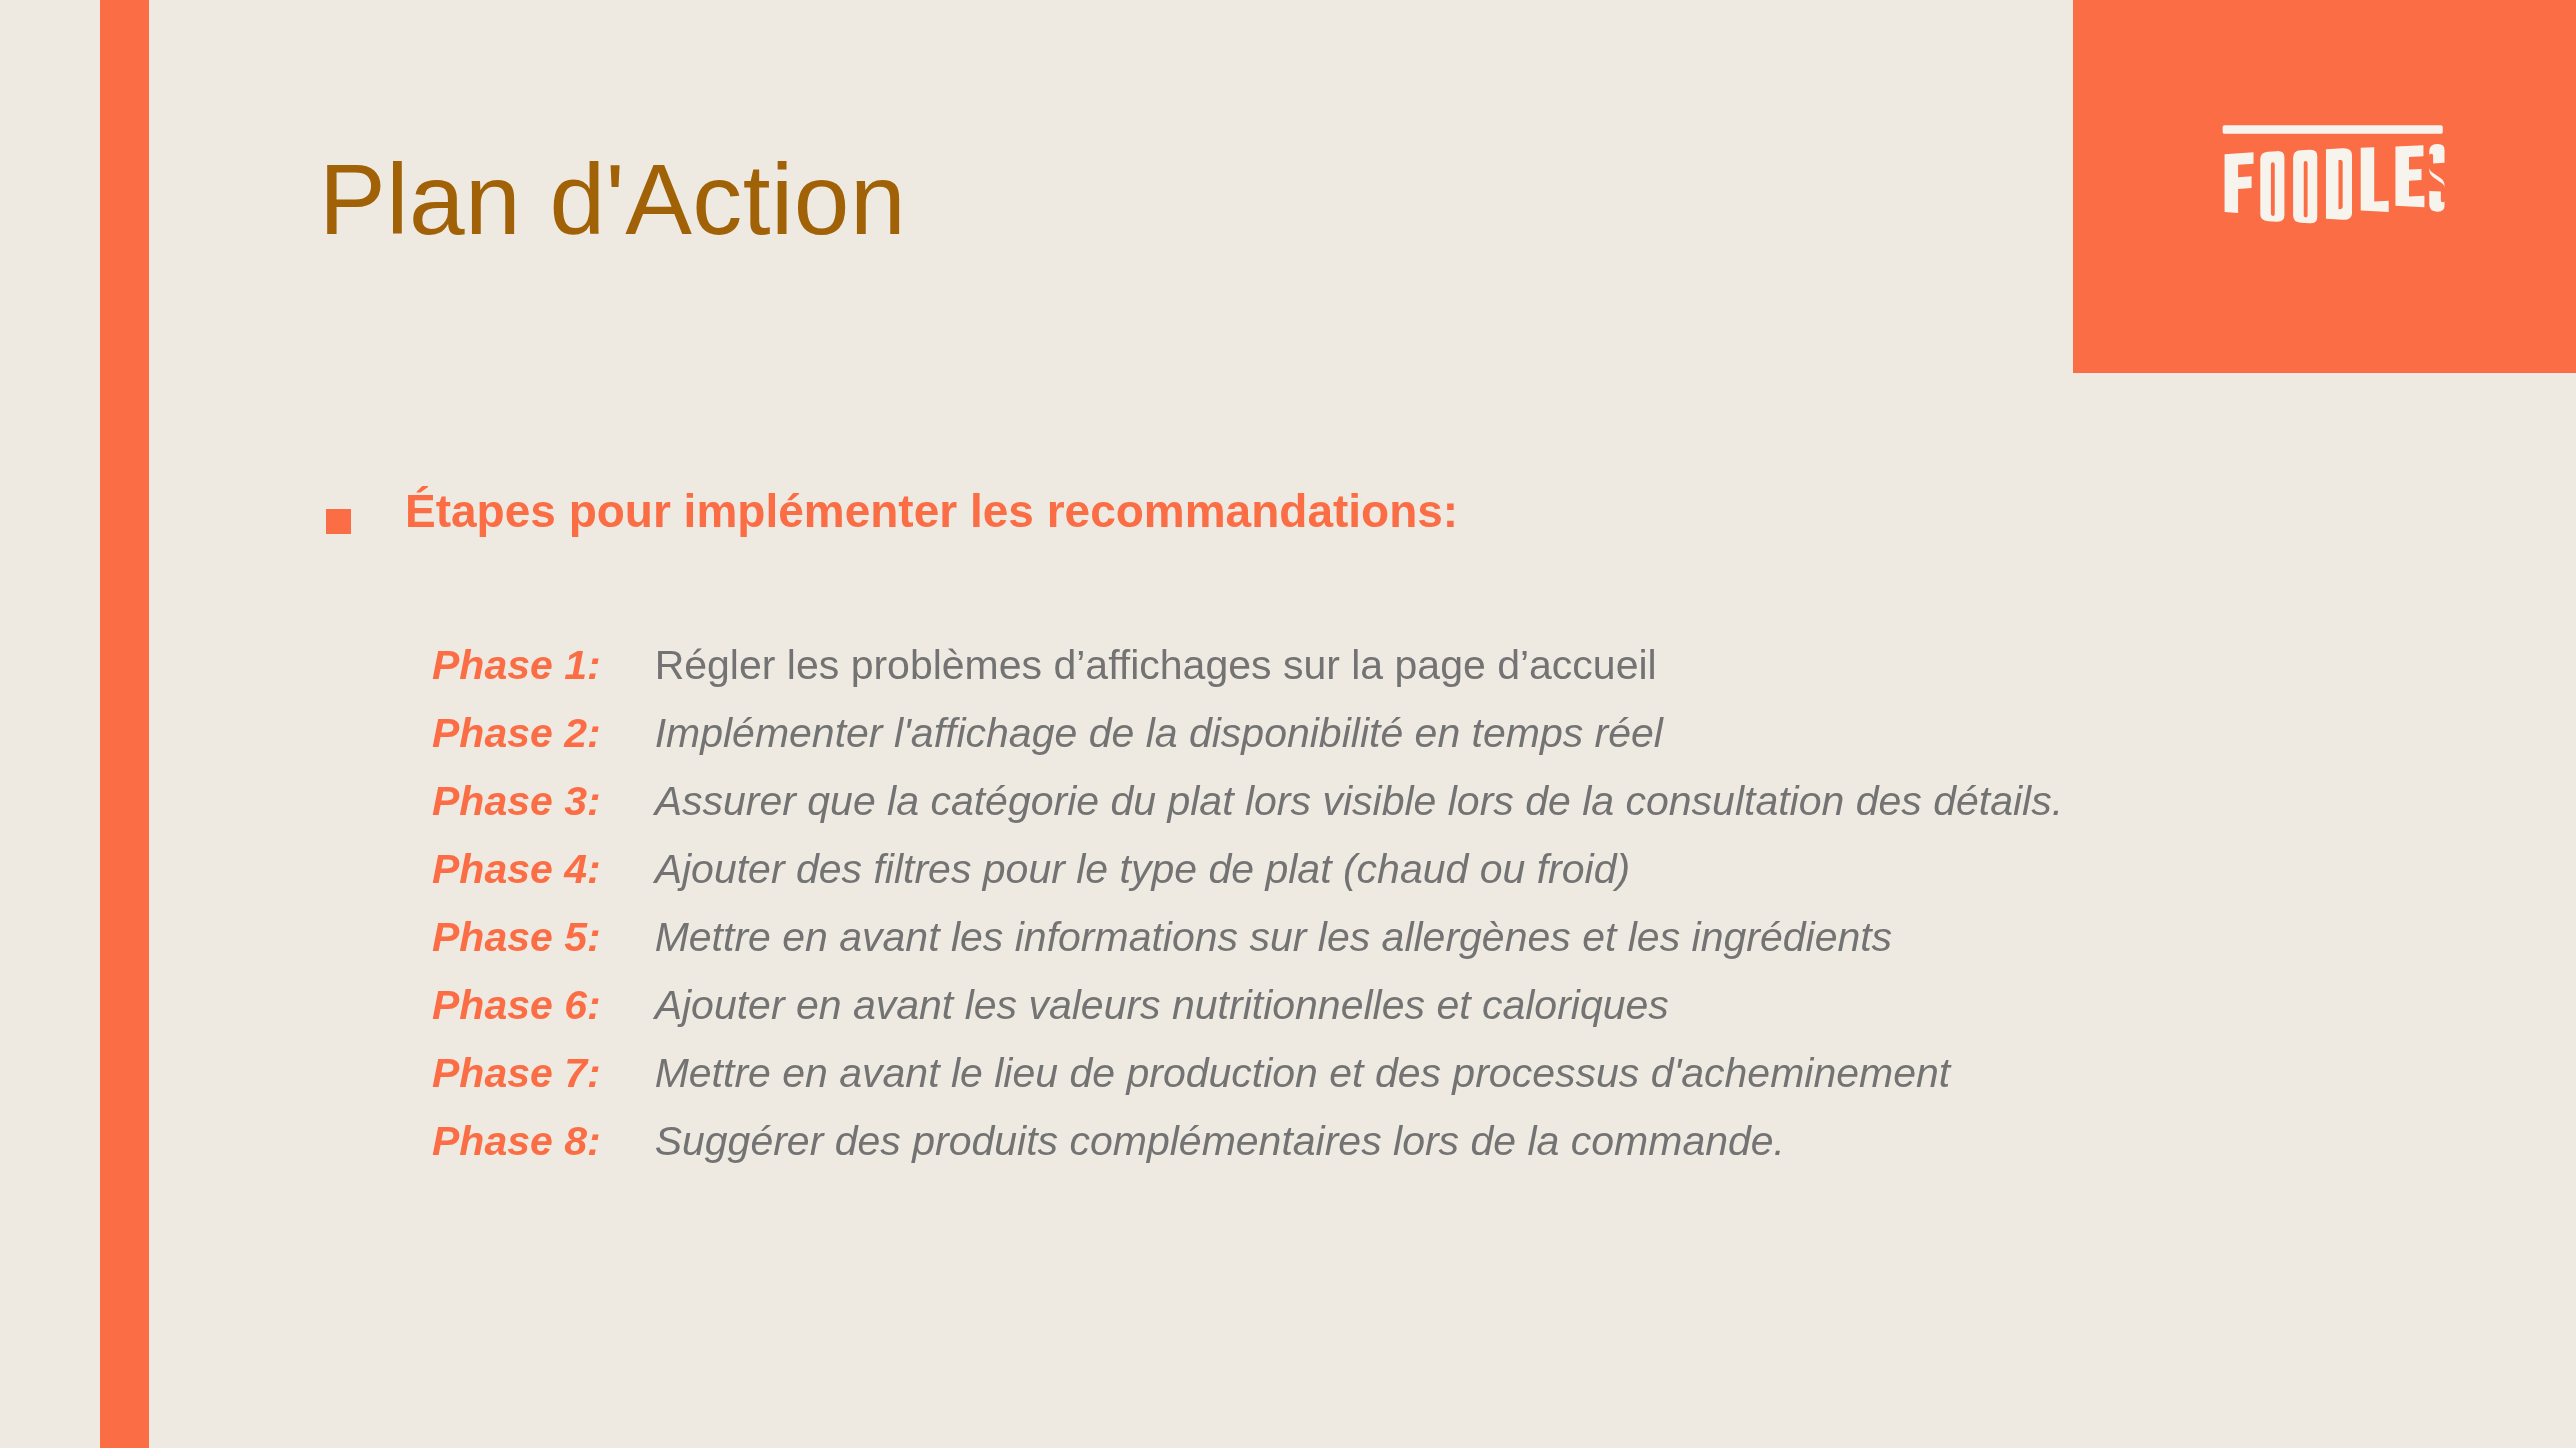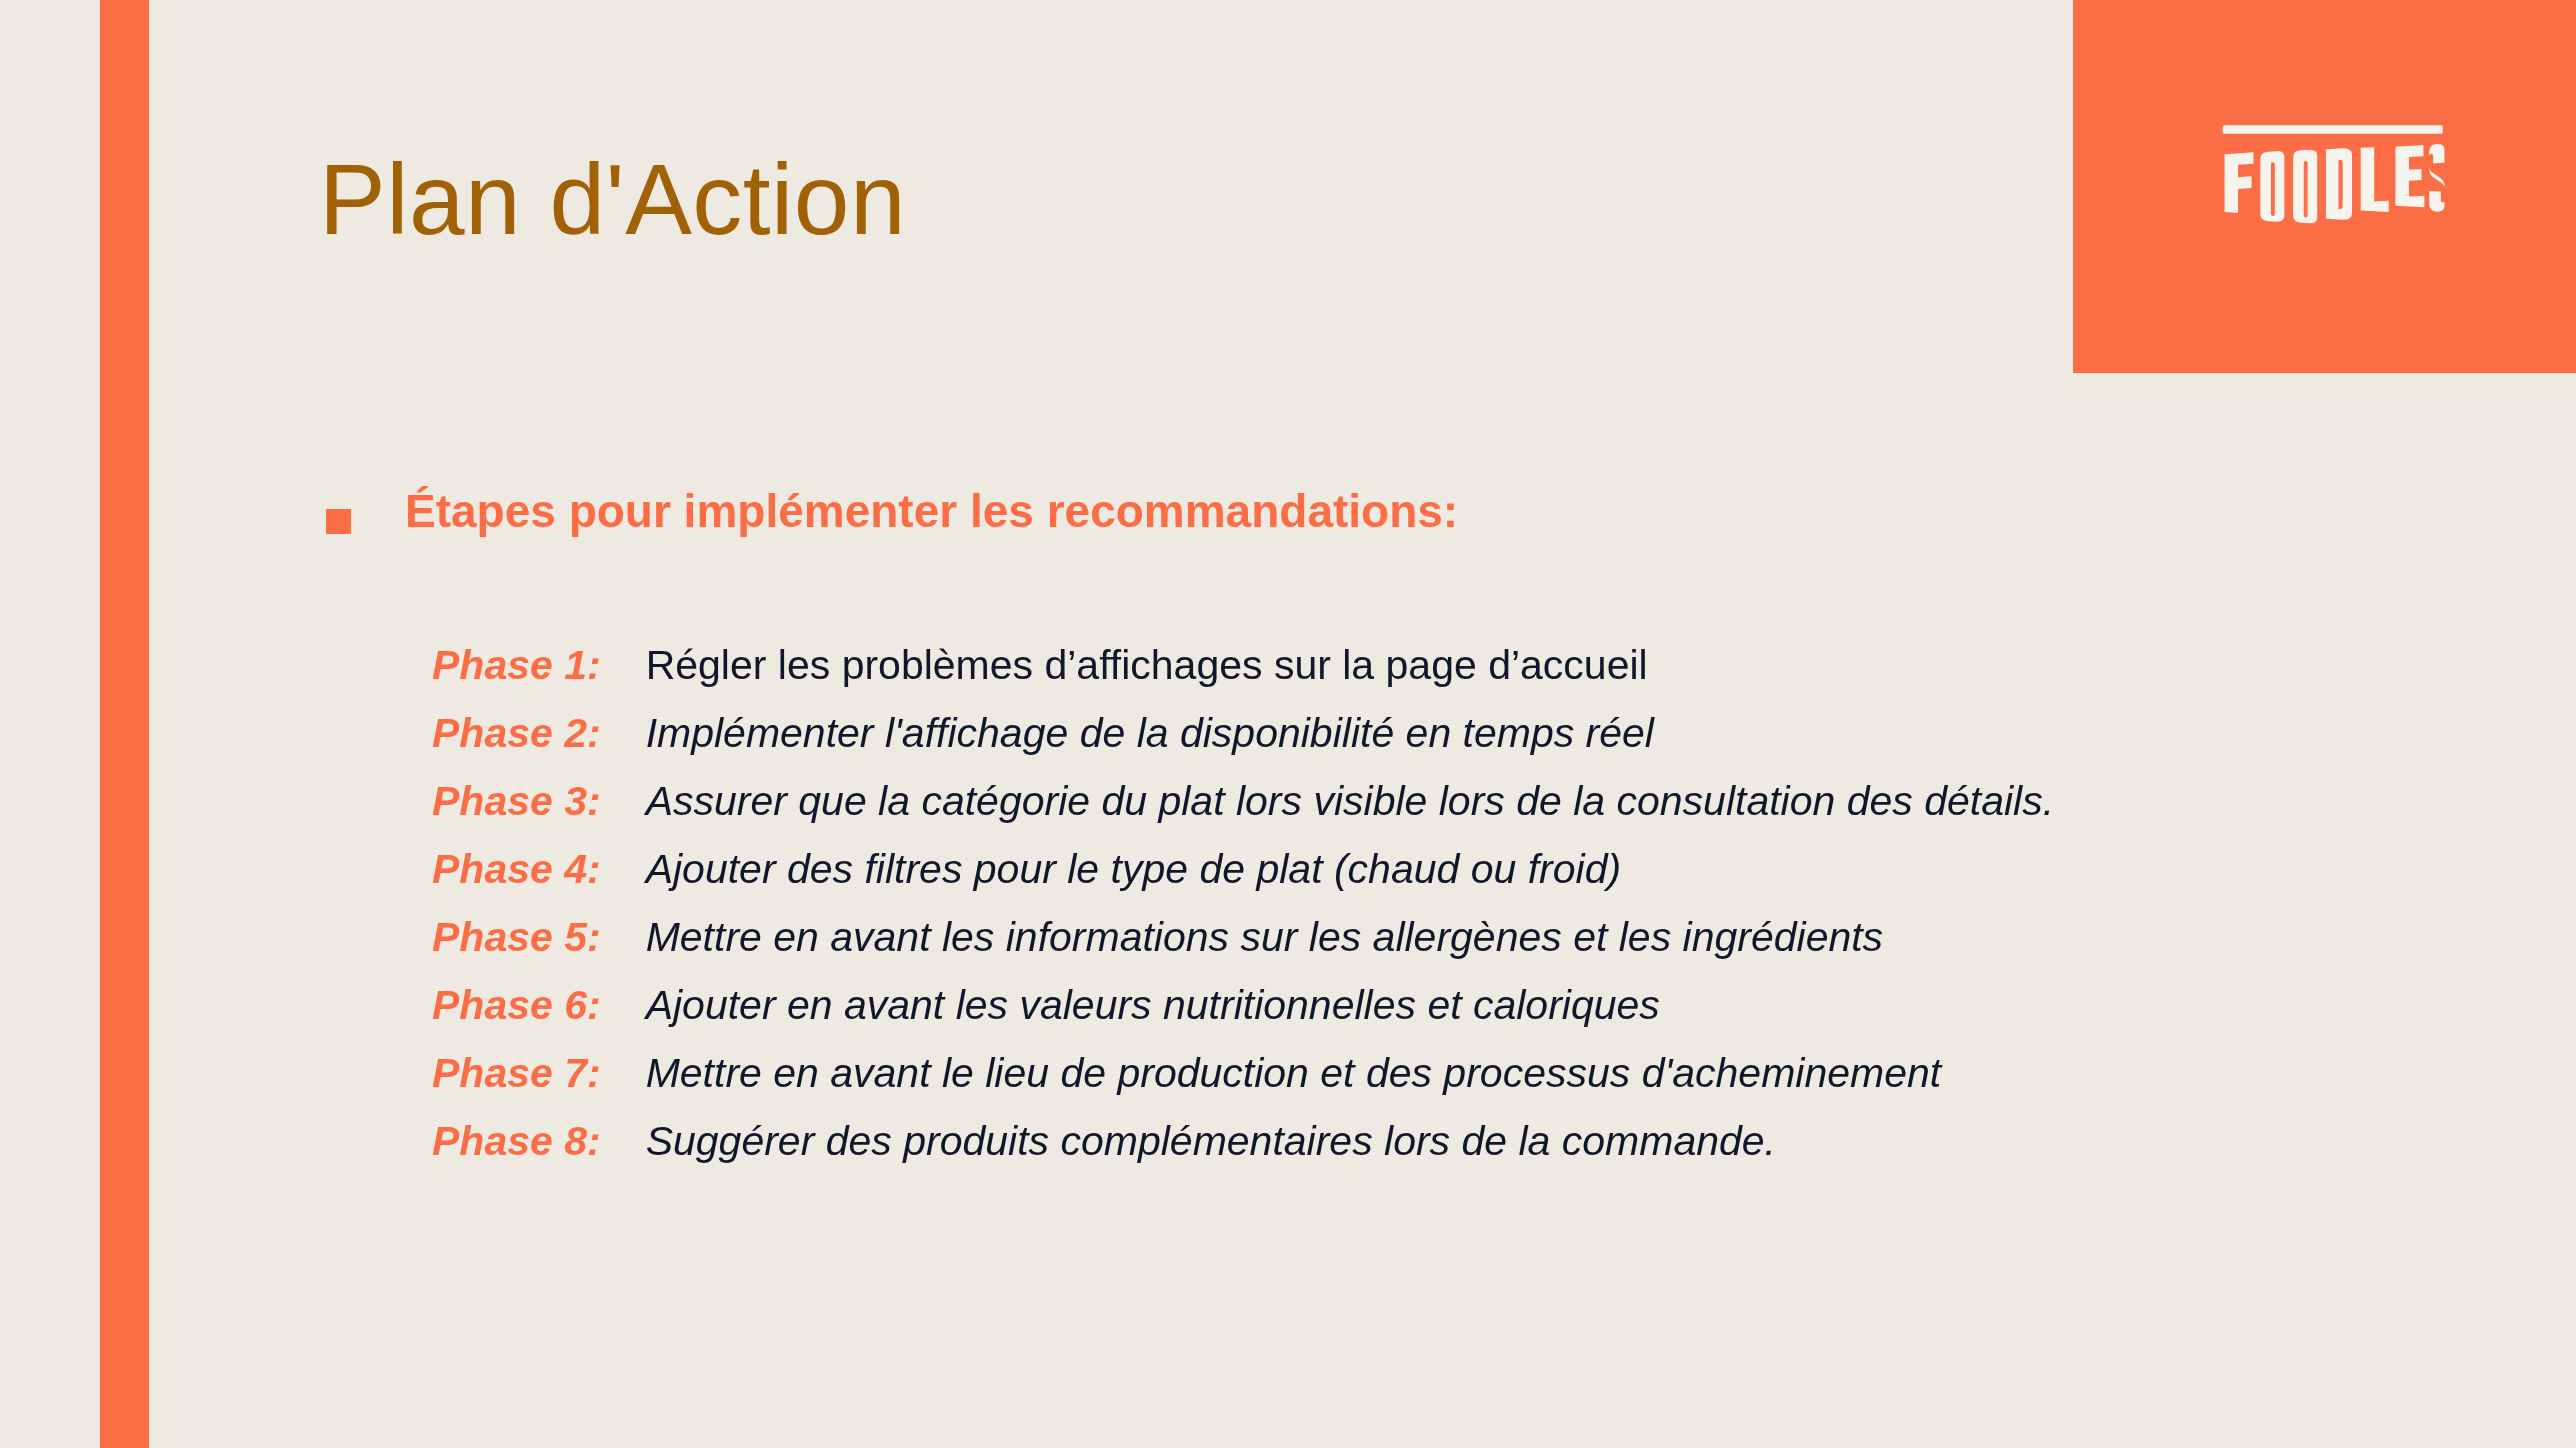--- a/index.html
+++ b/index.html
@@ -120,24 +120,24 @@
   .phase-label {
     color: #FB6D44;
     font-size: 41px;
     font-weight: 700;
     font-style: italic;
     flex: 0 0 auto;
     font-family: "Liberation Sans", sans-serif;
   }
 
   .phase-text {
-    color: #0f172a;
+    color: #737373;
     font-size: 41px;
     font-weight: 400;
-    margin-left: 17px;
+    margin-left: 26px;
     flex: 0 0 auto;
     font-family: "Liberation Sans", sans-serif;
   }
 
   .phase-text.italic {
     font-style: italic;
   }
 
   .phase-text.upright {
     font-style: normal;

